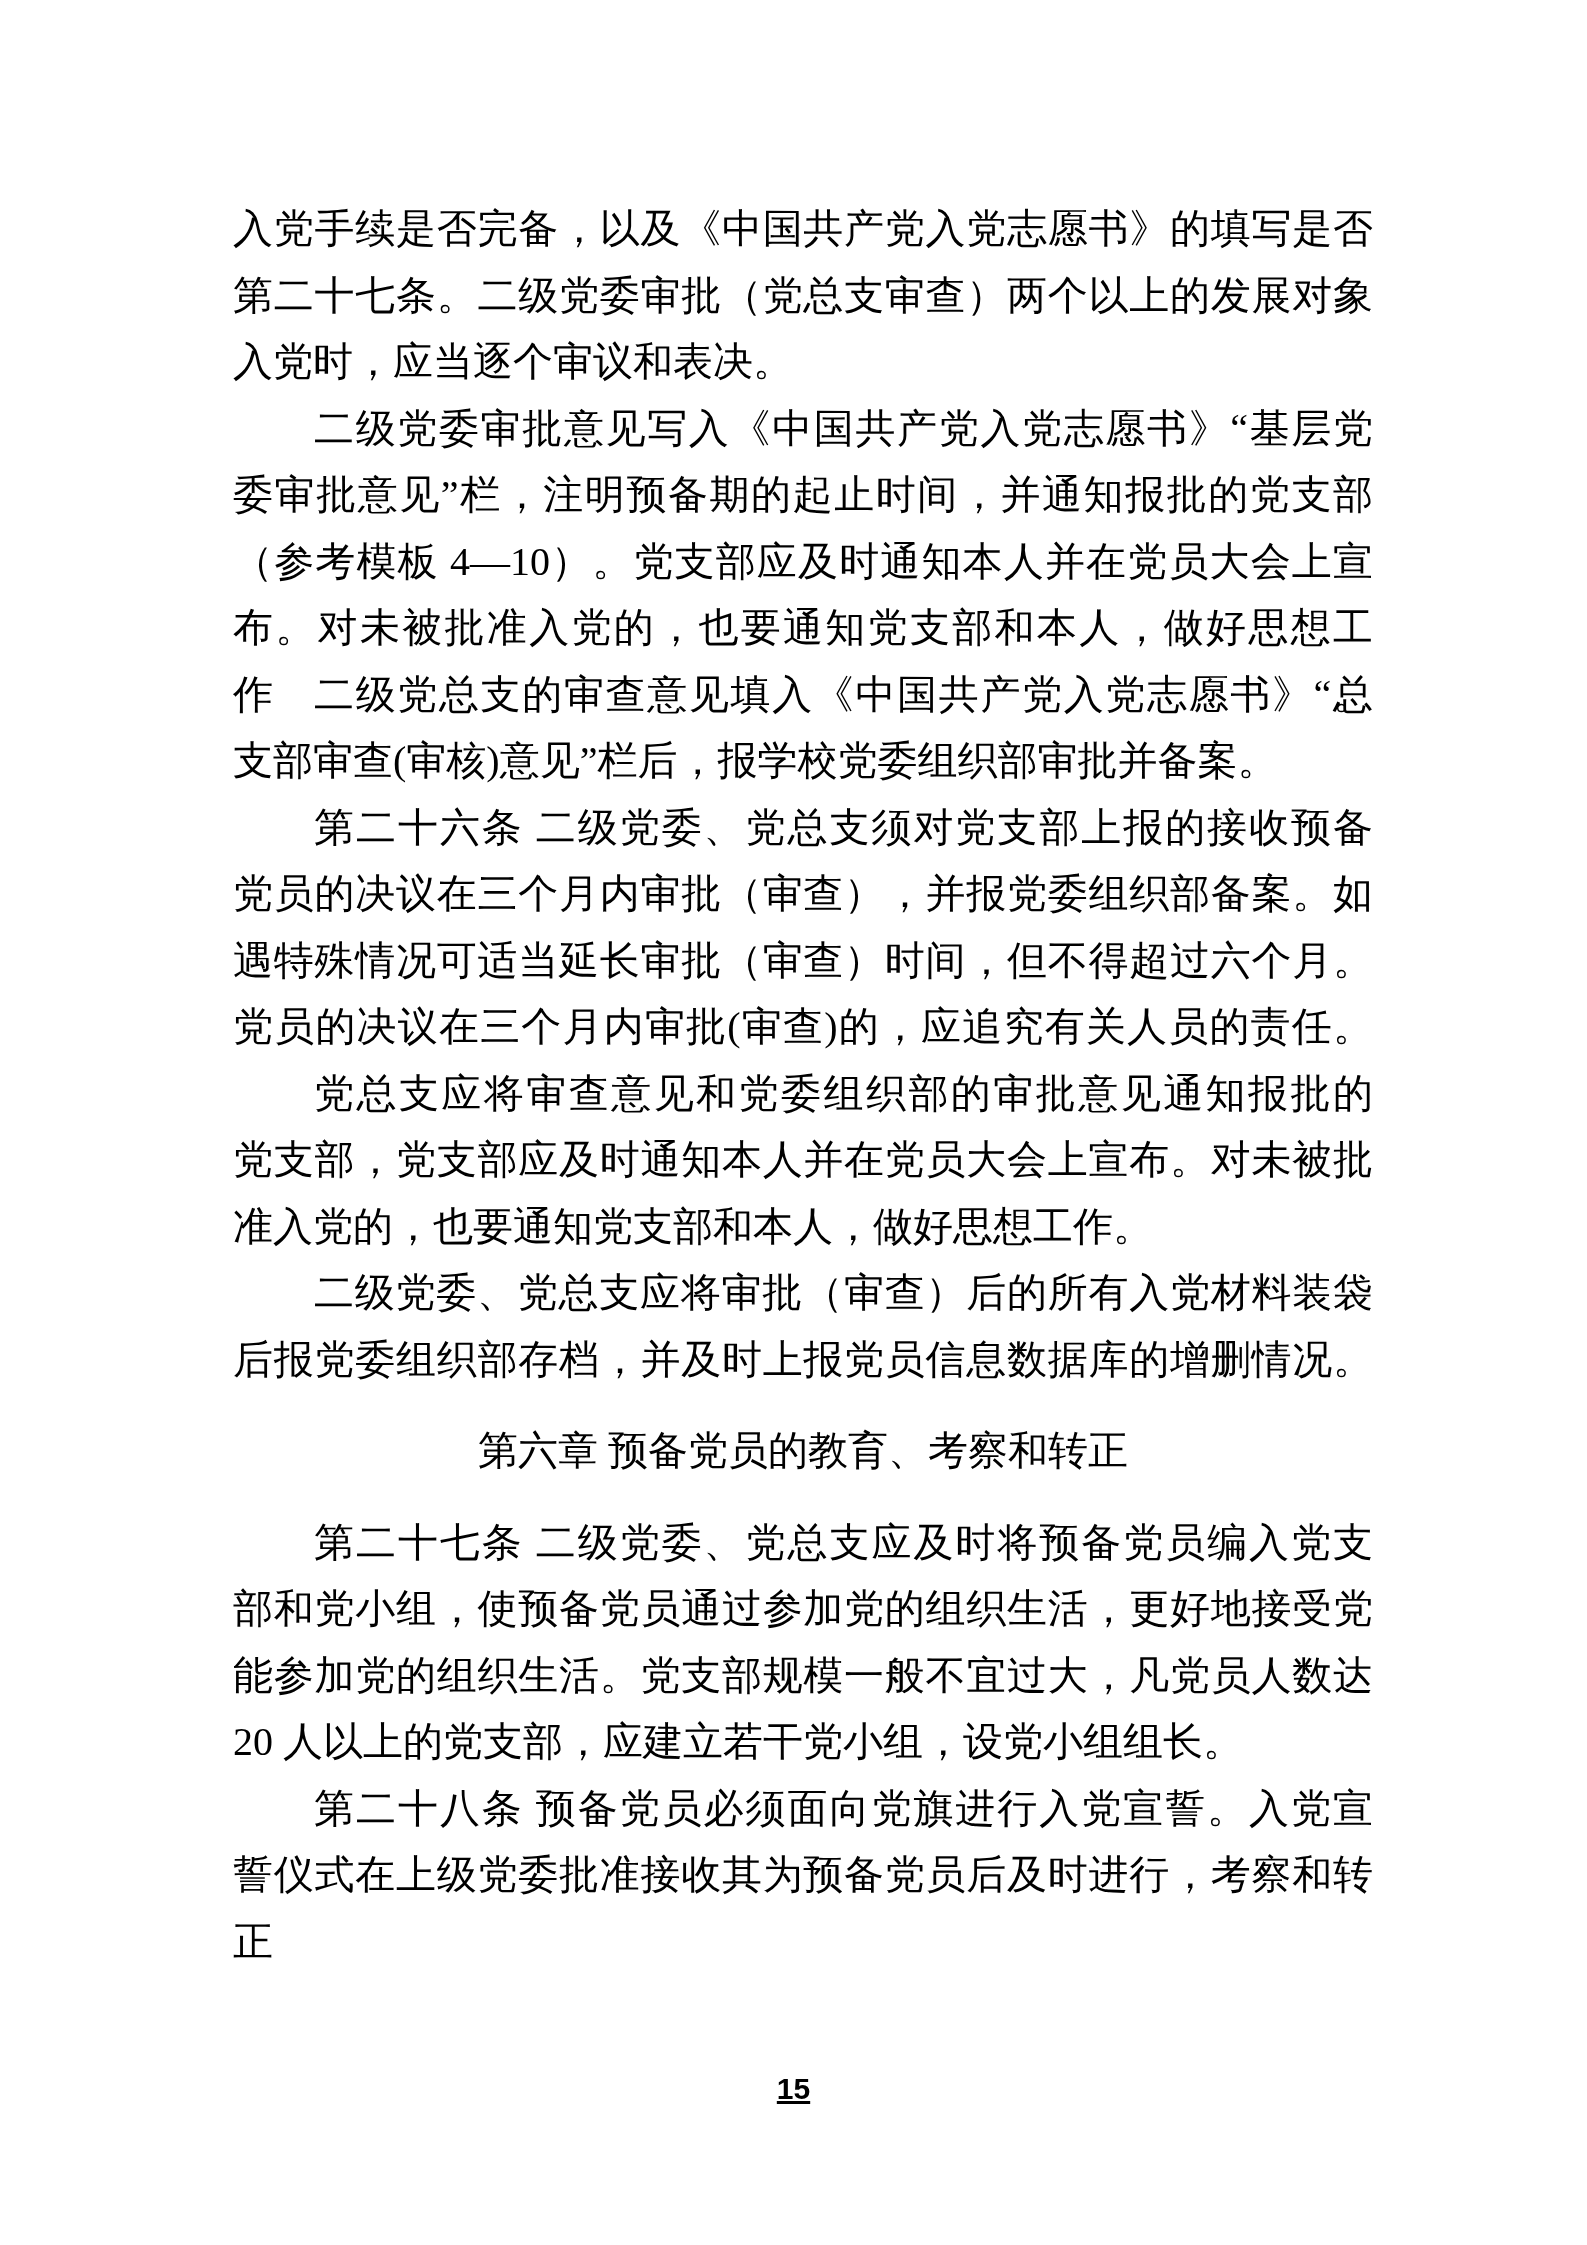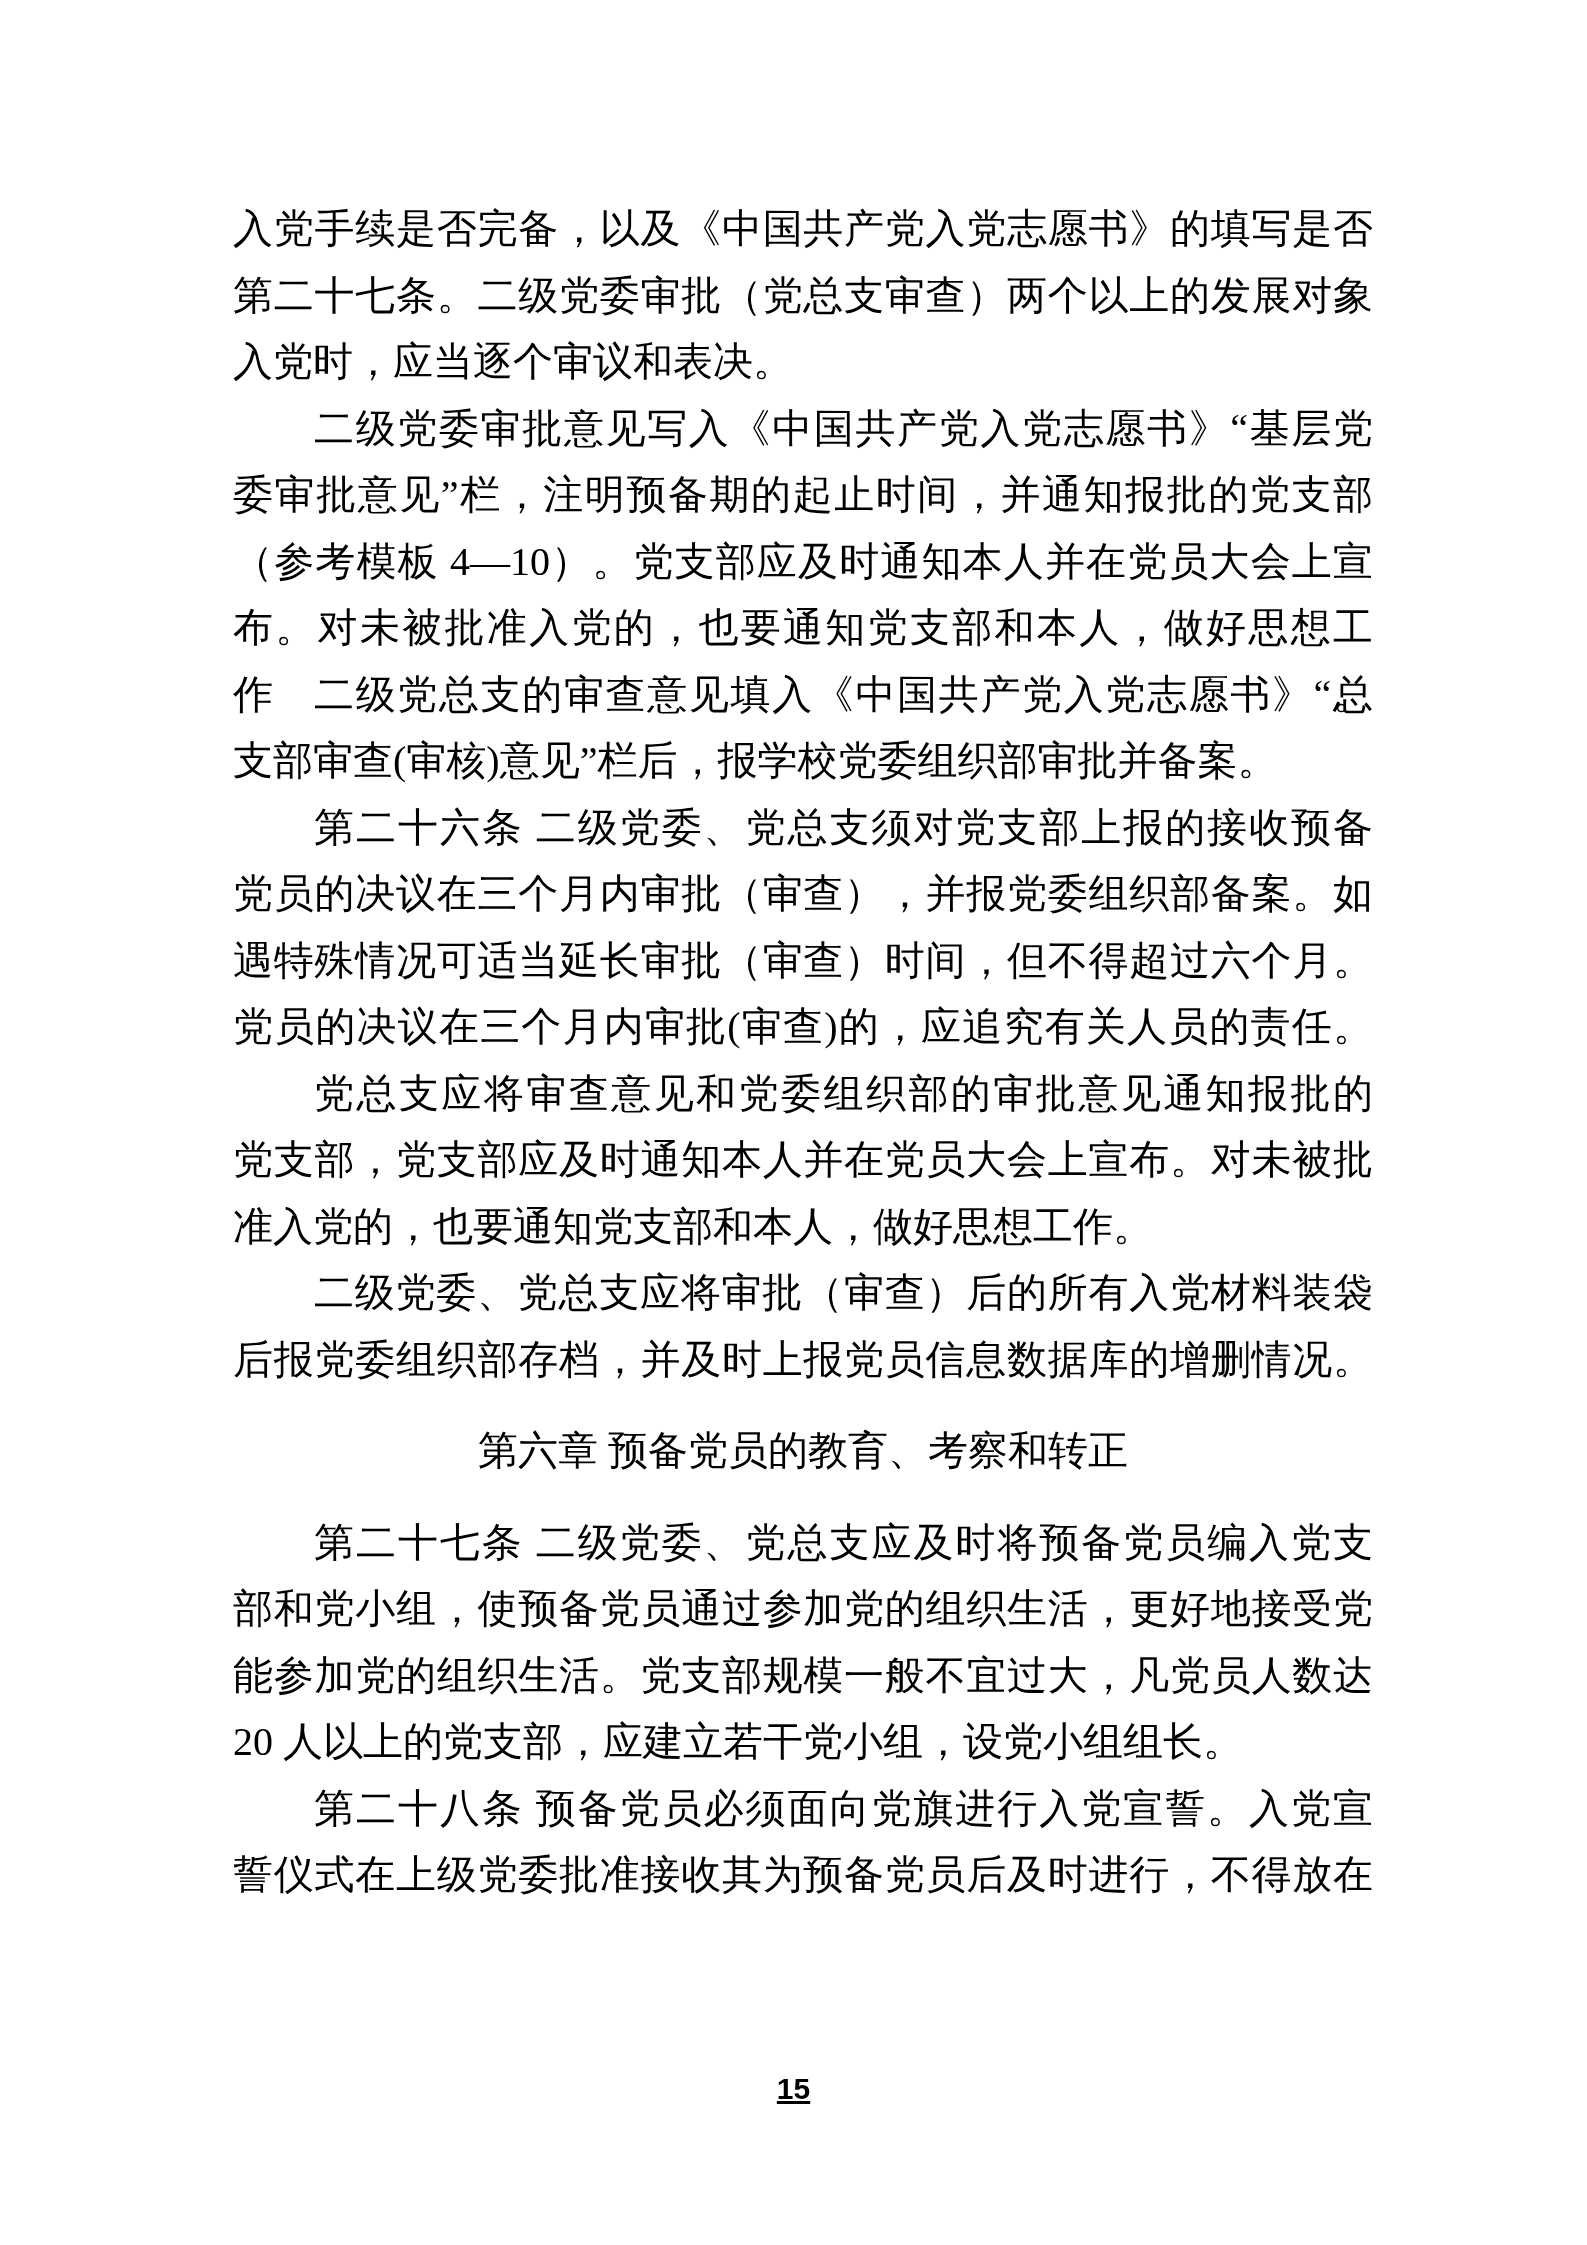--- a/index.html
+++ b/index.html
@@ -86,16 +86,16 @@
       <div class="doc-line fill">党支部，党支部应及时通知本人并在党员大会上宣布。对未被批</div>
       <div class="doc-line short">准入党的，也要通知党支部和本人，做好思想工作。</div>
       <div class="doc-line fill indent">二级党委、党总支应将审批（审查）后的所有入党材料装袋</div>
       <div class="doc-line fill">后报党委组织部存档，并及时上报党员信息数据库的增删情况。</div>
       <div class="chapter-heading">第六章 预备党员的教育、考察和转正</div>
       <div class="doc-line fill indent">第二十七条 二级党委、党总支应及时将预备党员编入党支</div>
       <div class="doc-line fill">部和党小组，使预备党员通过参加党的组织生活，更好地接受党</div>
       <div class="doc-line fill">能参加党的组织生活。党支部规模一般不宜过大，凡党员人数达</div>
       <div class="doc-line short">20 人以上的党支部，应建立若干党小组，设党小组组长。</div>
       <div class="doc-line fill indent">第二十八条 预备党员必须面向党旗进行入党宣誓。入党宣</div>
-      <div class="doc-line fill">誓仪式在上级党委批准接收其为预备党员后及时进行，不得放在</div>
+      <div class="doc-line fill">誓仪式在上级党委批准接收其为预备党员后及时进行，考察和转正</div>
     </div>
   <div class="page-footer">15</div>
 </div>
 
 </body></html>

